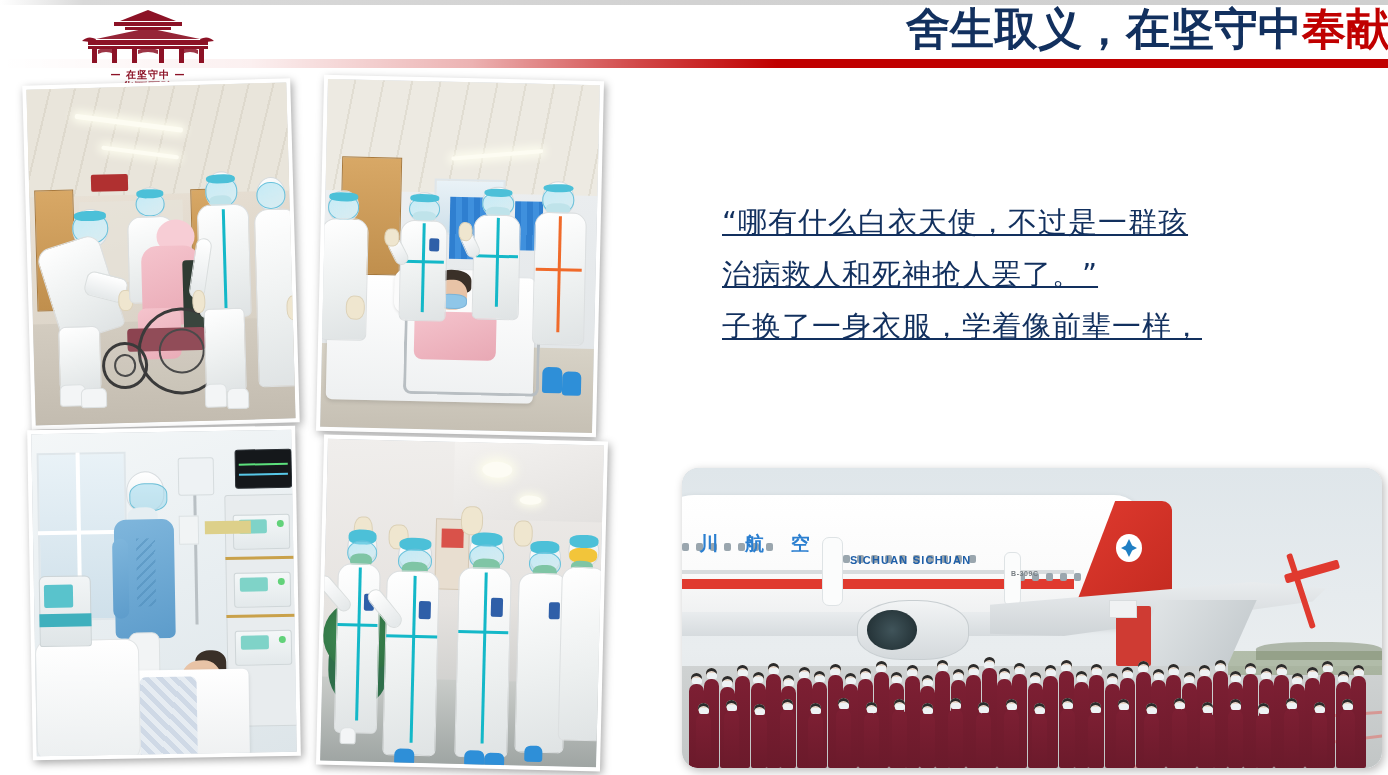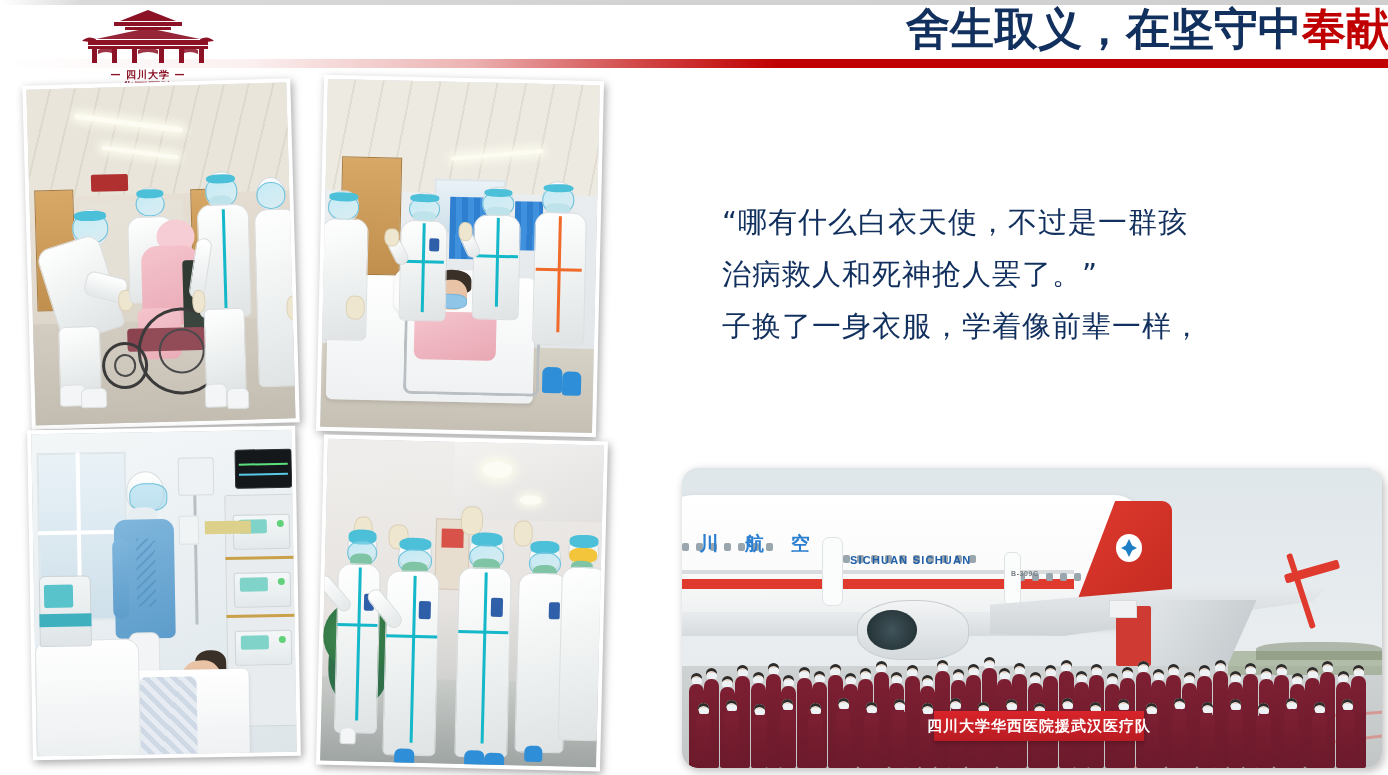--- a/index.html
+++ b/index.html
@@ -245,21 +245,21 @@
     white-space:nowrap; font-family:"DejaVu Sans","Liberation Sans",sans-serif;
   }
 
   
   .quote{
     position:absolute; left:722px; top:196px; width:600px;
     color:#12305e; font-size:29px; line-height:52px; font-weight:500;
     font-family:"DejaVu Sans","Liberation Sans",sans-serif;
     letter-spacing:1px;
   }
-  .quote .ln{ display:block; white-space:nowrap; }
+  .quote .ln{ display:block; white-space:nowrap;text-decoration:underline; }
 </style>
 </head>
 <body>
 
 <div class="top-strip"></div>
 
 <div class="logo">
   <svg viewBox="0 0 160 62">
     <g fill="#8c1226">
       <path d="M80 2 L108 13 L52 13 Z"></path>
@@ -275,21 +275,21 @@
       <rect x="91" y="38" width="5" height="17"></rect>
       <rect x="111" y="38" width="5" height="17"></rect>
       <rect x="131" y="38" width="5" height="17"></rect>
       <path d="M20 38 h120 v3 h-120 z"></path>
       <path d="M30 42 q8 -5 16 0 l0 4 q-8 -4 -16 0 z" opacity=".85"></path>
       <path d="M70 42 q10 -5 20 0 l0 4 q-10 -4 -20 0 z" opacity=".85"></path>
       <path d="M114 42 q8 -5 16 0 l0 4 q-8 -4 -16 0 z" opacity=".85"></path>
     </g>
   </svg>
   <div class="logo-text">
-    <div class="l1">— 四川大学 —</div>
+    <div class="l1">— 在坚守中 —</div>
     <div class="l2">华西医院</div>
   </div>
 </div>
 
 <div class="header-title">
   <span class="title-main">舍生取义，在坚守中</span><span class="title-accent">奉献</span>
 </div>
 <div class="header-rule"></div>
 
 <div class="photo" id="photo-1">
@@ -690,23 +690,20 @@
       <div class="p" style="left:66%;height:40%;"></div>
       <div class="p" style="left:70%;height:44%;"></div>
       <div class="p" style="left:74%;height:41%;"></div>
       <div class="p" style="left:78%;height:43%;"></div>
       <div class="p" style="left:82%;height:40%;"></div>
       <div class="p" style="left:86%;height:44%;"></div>
       <div class="p" style="left:90%;height:41%;"></div>
       <div class="p" style="left:94%;height:43%;"></div>
     </div>
 
-    <div class="banner sc" style="left:36%;bottom:9%;width:30%;height:10%;">
-      <span>四川大学华西医院援武汉医疗队</span>
-    </div>
   </div>
 </div>
 
 <div class="quote">
   <span class="ln">“哪有什么白衣天使，不过是一群孩</span>
   <span class="ln">治病救人和死神抢人罢了。”</span>
   <span class="ln">子换了一身衣服，学着像前辈一样，</span>
 </div>
 
 </body></html>

